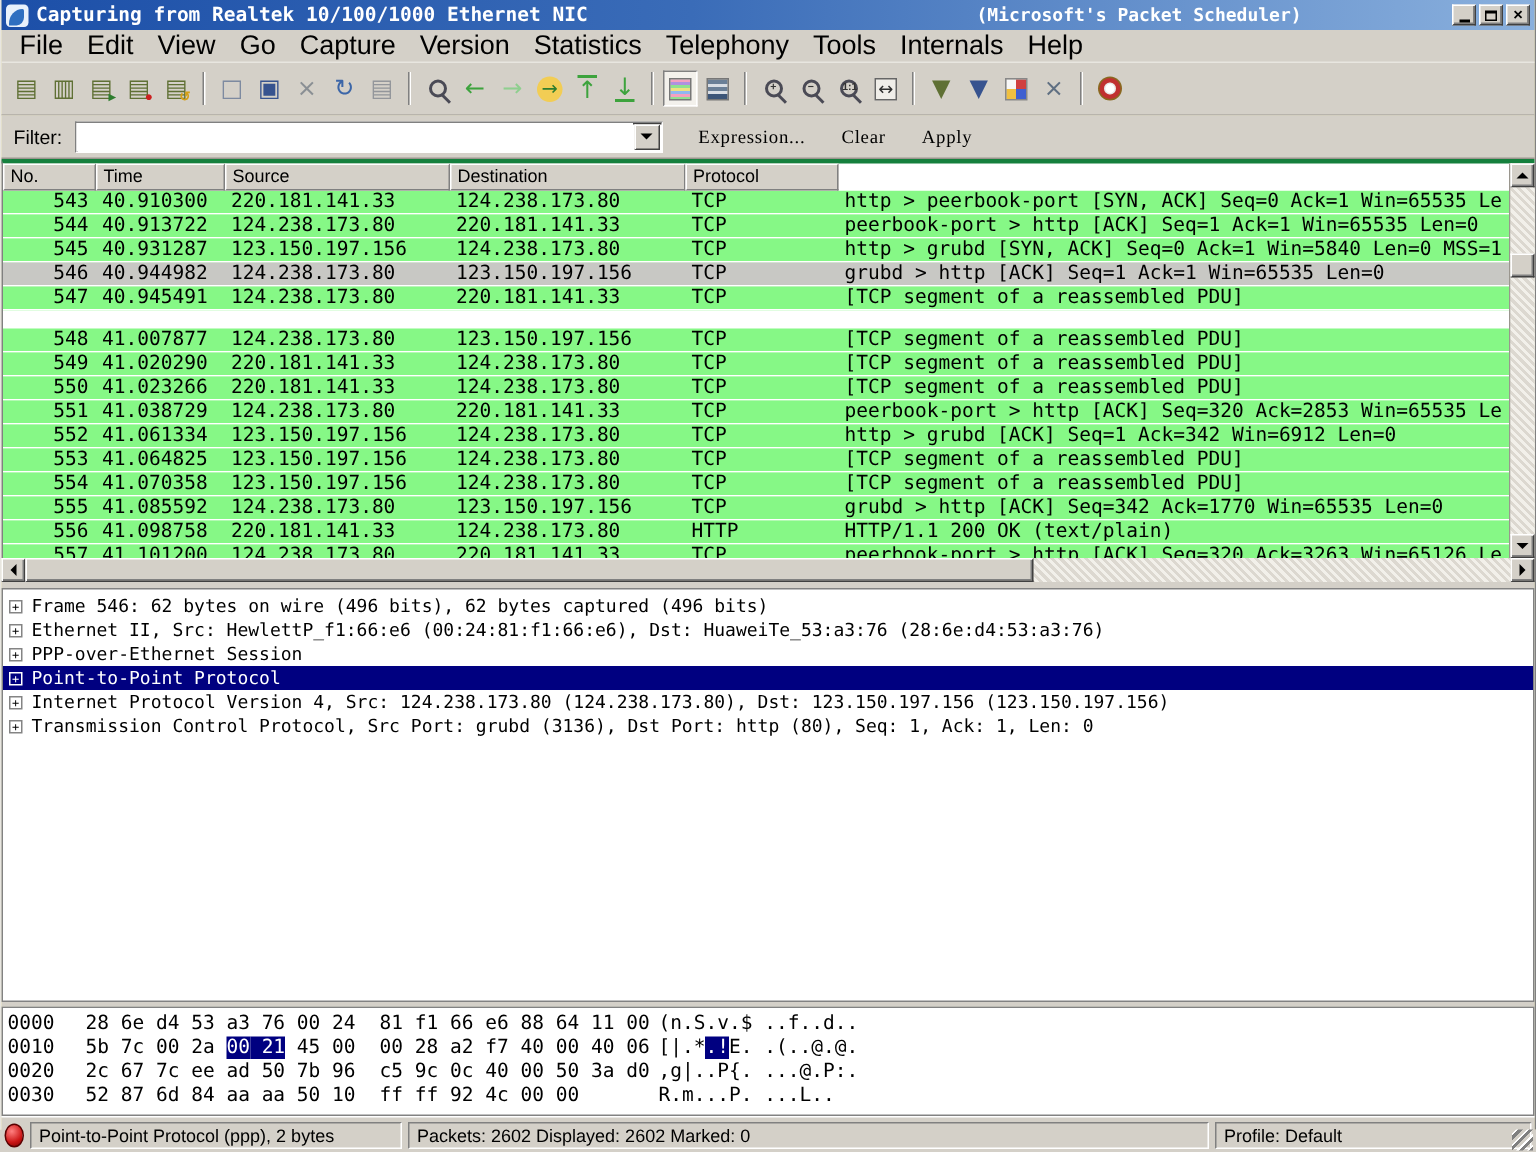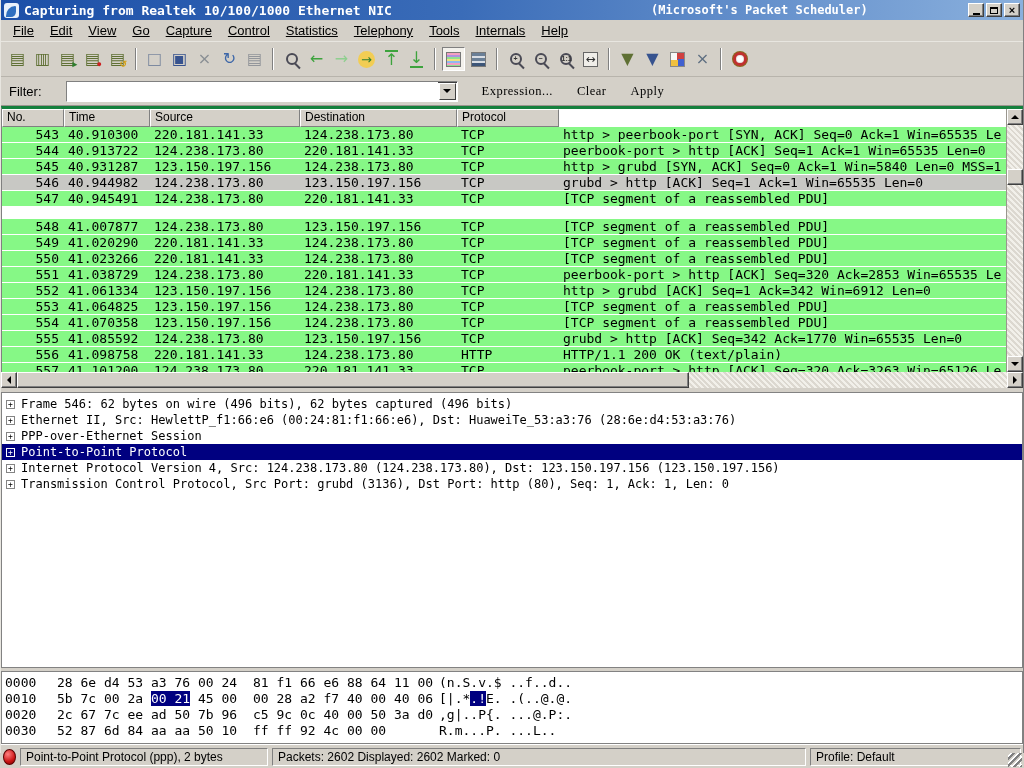--- a/index.html
+++ b/index.html
@@ -20,21 +20,21 @@
   .winbtns { position:absolute; right:3px; top:3px; display:flex; gap:2px; }
   .wbtn { width:16px; height:14px; background:#d4d0c8; display:inline-flex; align-items:center;
           justify-content:center; font:bold 11px "Liberation Sans",sans-serif; color:#000;
           border:1px solid; border-color:#fff #404040 #404040 #fff; box-shadow:inset -1px -1px 0 #808080; }
   .min-glyph { width:7px; height:2px; background:#000; margin-top:7px; }
   .rest-glyph { width:8px; height:7px; border:1px solid #000; border-top-width:2px; }
 
   
   .menubar { height:22px; flex:none; display:flex; align-items:center; padding-left:4px;
              background:#d4d0c8; border-bottom:1px solid #e8e6e0; }
-  .menu-item { padding:2px 8px; font-size:13px; color:#000; text-decoration:underline; white-space:nowrap; cursor:default; }
+  .menu-item { padding:2px 8px; font-size:18px; color:#000; white-space:nowrap; cursor:default; }
 
   
   .toolbar { height:35px; flex:none; display:flex; align-items:center; padding-left:5px; gap:2px;
              background:#d4d0c8; border-bottom:1px solid #b8b4ac; }
   .tb-btn { width:23px; height:24px; display:inline-flex; align-items:center; justify-content:center;
             position:relative; border:1px solid transparent; }
   .tb-btn.pressed { border-color:#808080 #fff #fff #808080; background:#f3f1ec; }
   .tb-btn .glyph { font-size:16px; line-height:16px; font-family:"DejaVu Sans", sans-serif; }
   .tb-btn .glyph.bar-top { border-top:2px solid #3da33d; }
   .tb-btn .glyph.bar-bottom { border-bottom:2px solid #3da33d; }
@@ -51,21 +51,21 @@
              background:repeating-linear-gradient(180deg,#f4a0c0 0 2px,#b090e0 2px 4px,#90e090 4px 6px,#f0e080 6px 8px,#90b8f0 8px 10px,#f4a0c0 10px 12px,#90e090 12px 15px); }
   .stripes.dark { background:repeating-linear-gradient(180deg,#6a7f97 0 3px,#d8dde4 3px 5px,#6a7f97 5px 8px,#d8dde4 8px 10px,#3c5578 10px 15px); }
   .colorbox { width:15px; height:15px; border:1px solid #888;
               background:conic-gradient(#d04040 0 25%, #4060d0 0 50%, #f0c040 0 75%, #f8f8f8 0); }
   .lifering { width:14px; height:14px; border-radius:50%; border:3px solid #c03030; background:#fff;
               box-shadow:0 0 0 1px #8a6820, inset 0 0 0 1px #e8e8e8; }
 
   
   .filterbar { height:29px; flex:none; display:flex; align-items:center; padding-left:8px;
                background:#d4d0c8; border-bottom:1px solid #9a968e; }
-  .flabel { font-size:13px; margin-right:24px; }
+  .flabel { font-size:13px; margin-right:8px; }
   .combo { width:392px; height:21px; background:#fff; display:flex; position:relative;
            border:1px solid; border-color:#808080 #fff #fff #808080; box-shadow:inset 1px 1px 0 #404040; }
   .finput { flex:1; border:none; outline:none; font:13px "DejaVu Sans Mono",monospace; padding:0 3px; background:#fff; }
   .combo-btn { width:17px; height:17px; margin:1px; background:#d4d0c8; display:inline-flex;
                align-items:center; justify-content:center;
                border:1px solid; border-color:#fff #404040 #404040 #fff; }
   .fbtn { margin-left:24px; font-size:12.5px; letter-spacing:0.5px; cursor:default;font-family:Liberation Serif, serif; }
 
   
   .arrow-down { width:0; height:0; border-left:4px solid transparent; border-right:4px solid transparent; border-top:4px solid #000; }
@@ -154,21 +154,21 @@
       <span class="wbtn">×</span>
     </span>
   </div>
 
   <div class="menubar">
       <span class="menu-item">File</span>
       <span class="menu-item">Edit</span>
       <span class="menu-item">View</span>
       <span class="menu-item">Go</span>
       <span class="menu-item">Capture</span>
-      <span class="menu-item">Control</span>
+      <span class="menu-item">Version</span>
       <span class="menu-item">Statistics</span>
       <span class="menu-item">Telephony</span>
       <span class="menu-item">Tools</span>
       <span class="menu-item">Internals</span>
       <span class="menu-item">Help</span>
     </div>
 
   <div class="toolbar">
       <span class="tb-btn">
         <span class="glyph" style="color: rgb(95, 112, 52);">▤</span>

